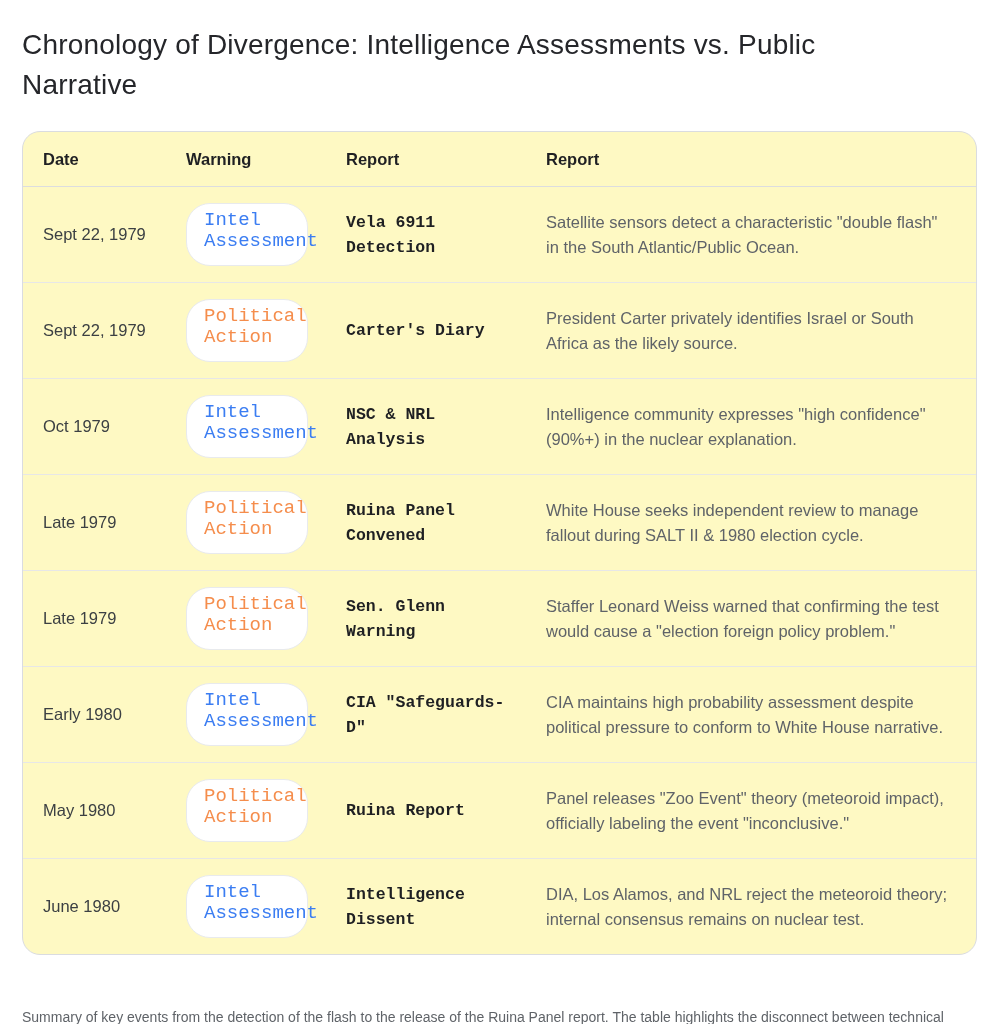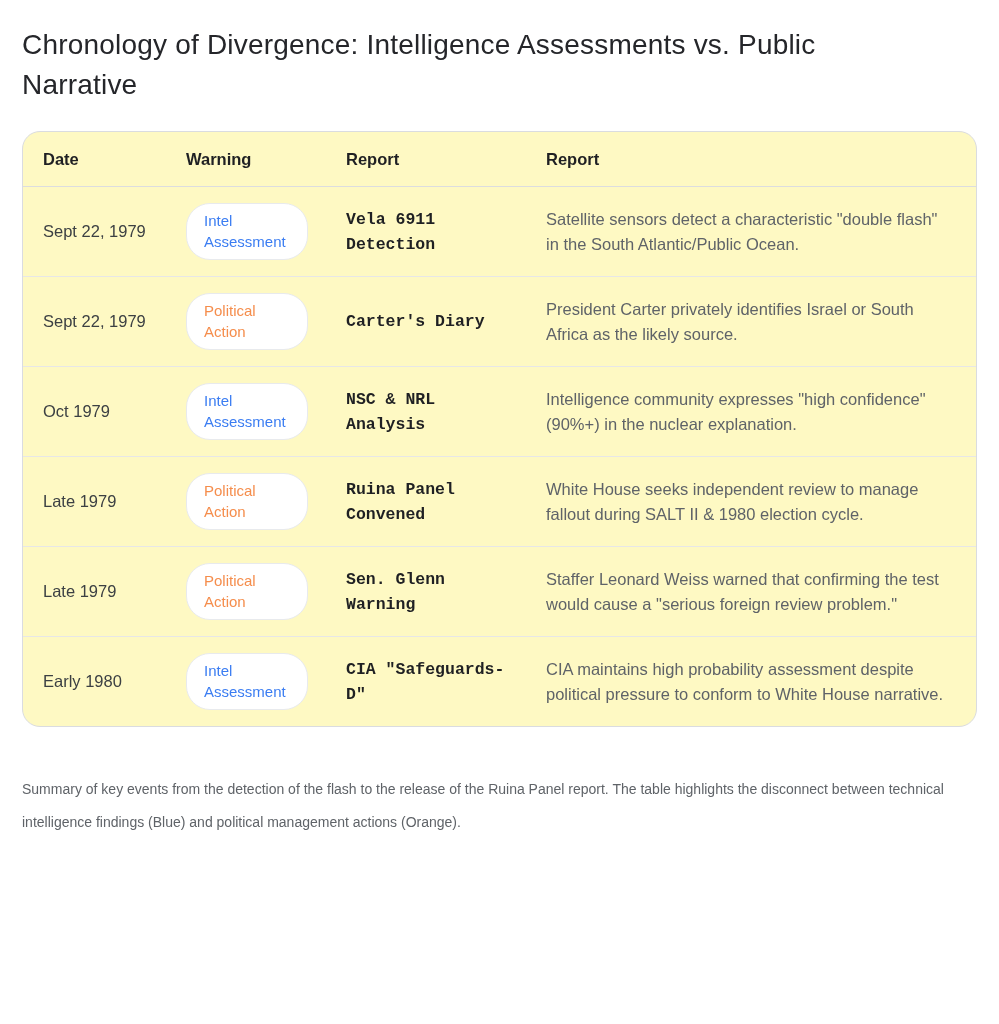--- a/index.html
+++ b/index.html
@@ -51,26 +51,27 @@
     line-height: 25px;
   }
   th { padding-top: 15px; padding-bottom: 14px; font-weight: 700; color: #1f2023; }
   td:first-child, th:first-child { padding-left: 20px; }
   thead tr { border-bottom: 1px solid #dcdddf; }
   tbody tr + tr { border-top: 1px solid var(--row_divider); }
   .cell-date { color: #3c4043; }
   .badge {
     display: inline-block;
     max-width: 122px;
-    padding: 6px 17px 7px 17px;
+    padding: 6px 17px 13px 17px;
     border: 1px solid var(--badge_border);
     border-radius: 24px;
     background: #ffffff;
-    font-size: 15px;
+    font-size: 19px;
     line-height: 21px;
+    font-family: Liberation Mono, monospace;
   }
   .badge.intel { color: var(--intel); }
   .badge.political { color: var(--political); }
   .cell-event { font-weight: 700; color: #1f2023; padding-right: 30px; font-family: Liberation Mono, monospace; }
   .cell-details { color: var(--body_text); padding-right: 26px; }
   .summary {
     margin-top: 46px;
     max-width: 960px;
     font-size: 14px;
     line-height: 33px;
@@ -134,30 +135,46 @@
     <td class="cell-event">Ruina Panel Convened</td>
     <td class="cell-details">White House seeks independent review to manage fallout during SALT II &amp; 1980 election cycle.</td>
   </tr>
 
   <tr>
     <td class="cell-date">Late 1979</td>
     <td class="cell-category">
       <span class="badge political">Political Action</span>
     </td>
     <td class="cell-event">Sen. Glenn Warning</td>
-    <td class="cell-details">Staffer Leonard Weiss warned that confirming the test would cause a "serious foreign review problem."</td>
+    <td class="cell-details">Staffer Leonard Weiss warned that confirming the test would cause a "election foreign policy problem."</td>
   </tr>
 
   <tr>
     <td class="cell-date">Early 1980</td>
     <td class="cell-category">
       <span class="badge intel">Intel Assessment</span>
     </td>
     <td class="cell-event">CIA "Safeguards-D"</td>
     <td class="cell-details">CIA maintains high probability assessment despite political pressure to conform to White House narrative.</td>
   </tr>
 
+  <tr>
+    <td class="cell-date">May 1980</td>
+    <td class="cell-category">
+      <span class="badge political">Political Action</span>
+    </td>
+    <td class="cell-event">Ruina Report</td>
+    <td class="cell-details">Panel releases "Zoo Event" theory (meteoroid impact), officially labeling the event "inconclusive."</td>
+  </tr>
 
+  <tr>
+    <td class="cell-date">June 1980</td>
+    <td class="cell-category">
+      <span class="badge intel">Intel Assessment</span>
+    </td>
+    <td class="cell-event">Intelligence Dissent</td>
+    <td class="cell-details">DIA, Los Alamos, and NRL reject the meteoroid theory; internal consensus remains on nuclear test.</td>
+  </tr>
 </tbody>
   </table>
 </div>
 
 <p class="summary">Summary of key events from the detection of the flash to the release of the Ruina Panel report. The table highlights the disconnect between technical intelligence findings (Blue) and political management actions (Orange).</p>
 
 </body></html>

